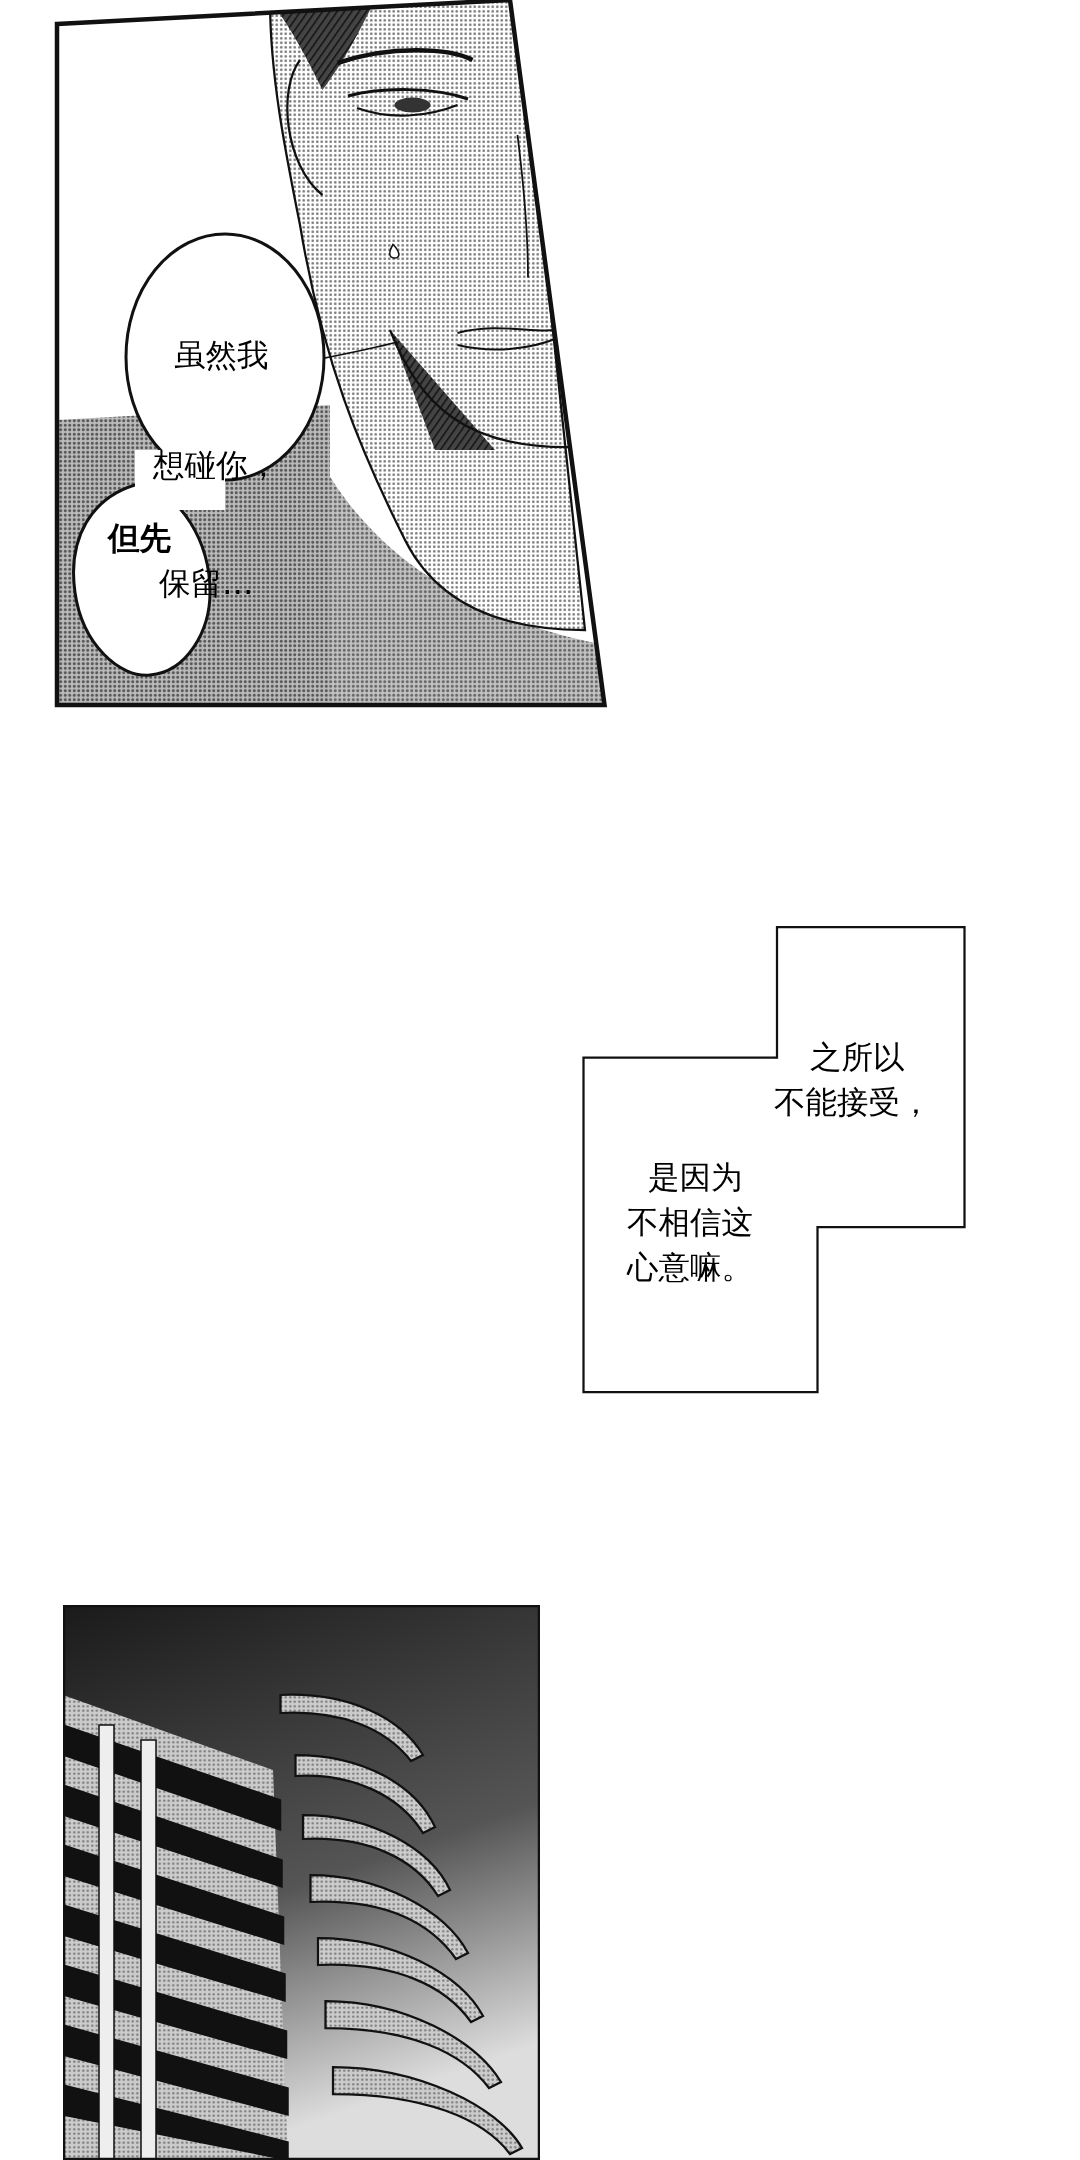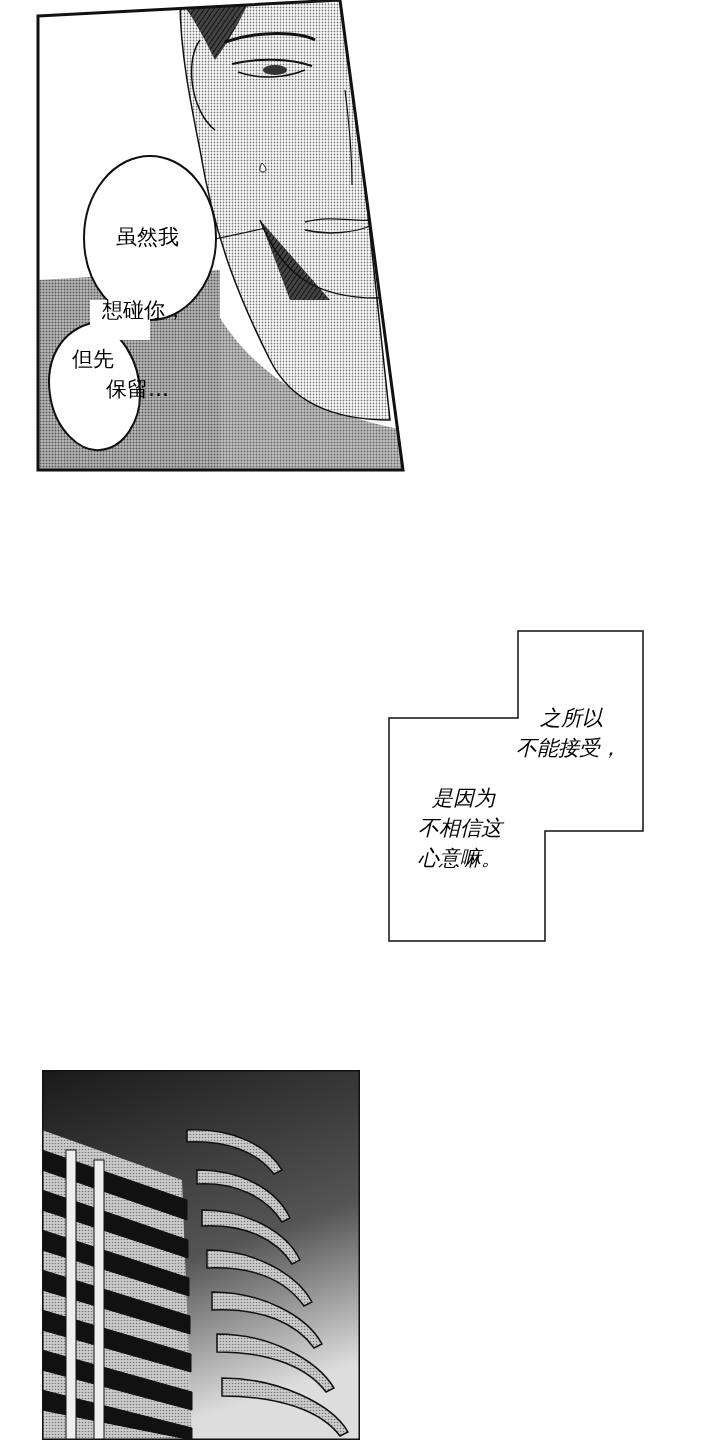--- a/index.html
+++ b/index.html
@@ -63,25 +63,25 @@
     </g>
     <polygon points="38,16 340,0 403,470 38,470" fill="none" stroke="#111" stroke-width="3"></polygon>
 
     <ellipse cx="150" cy="238" rx="66" ry="82" fill="#fff" stroke="#111" stroke-width="2"></ellipse>
 
     <path d="M95,322 C60,330 45,360 50,395 C55,430 80,452 100,450 C125,448 140,420 140,395 C140,360 120,330 95,322 Z" fill="#fff" stroke="#111" stroke-width="2"></path>
     <rect x="90" y="300" width="60" height="40" fill="#fff"></rect>
   </svg>
   <div class="txt" style="left:116px;top:222px;">虽然我</div>
   <div class="txt" style="left:102px;top:251px;margin-top:44px;">想碰你，</div>
-  <div class="txt" style="left:72px;top:344px;">但先</div>
+  <div class="txt" style="left:72px;top:344px;font-weight:bold;">但先</div>
   <div class="txt" style="left:58px;top:374px;margin-left:48px;">保留…</div>
 </div>
 
-<div class="abs" style="left:380px;top:621px;width:280px;height:330px;font-style:italic;">
+<div class="abs" style="left:380px;top:608px;width:280px;height:330px;">
   <svg width="280" height="330" viewBox="0 0 280 330">
     <path d="M138,10 L263,10 L263,210 L165,210 L165,320 L9,320 L9,97 L138,97 Z" fill="#fff" stroke="#111" stroke-width="1.5"></path>
   </svg>
   <div class="txt" style="left:160px;top:82px;">之所以</div>
   <div class="txt" style="left:136px;top:112px;">不能接受，</div>
   <div class="txt" style="left:52px;top:162px;">是因为</div>
   <div class="txt" style="left:38px;top:192px;">不相信这</div>
   <div class="txt" style="left:38px;top:222px;">心意嘛。</div>
 </div>
 

